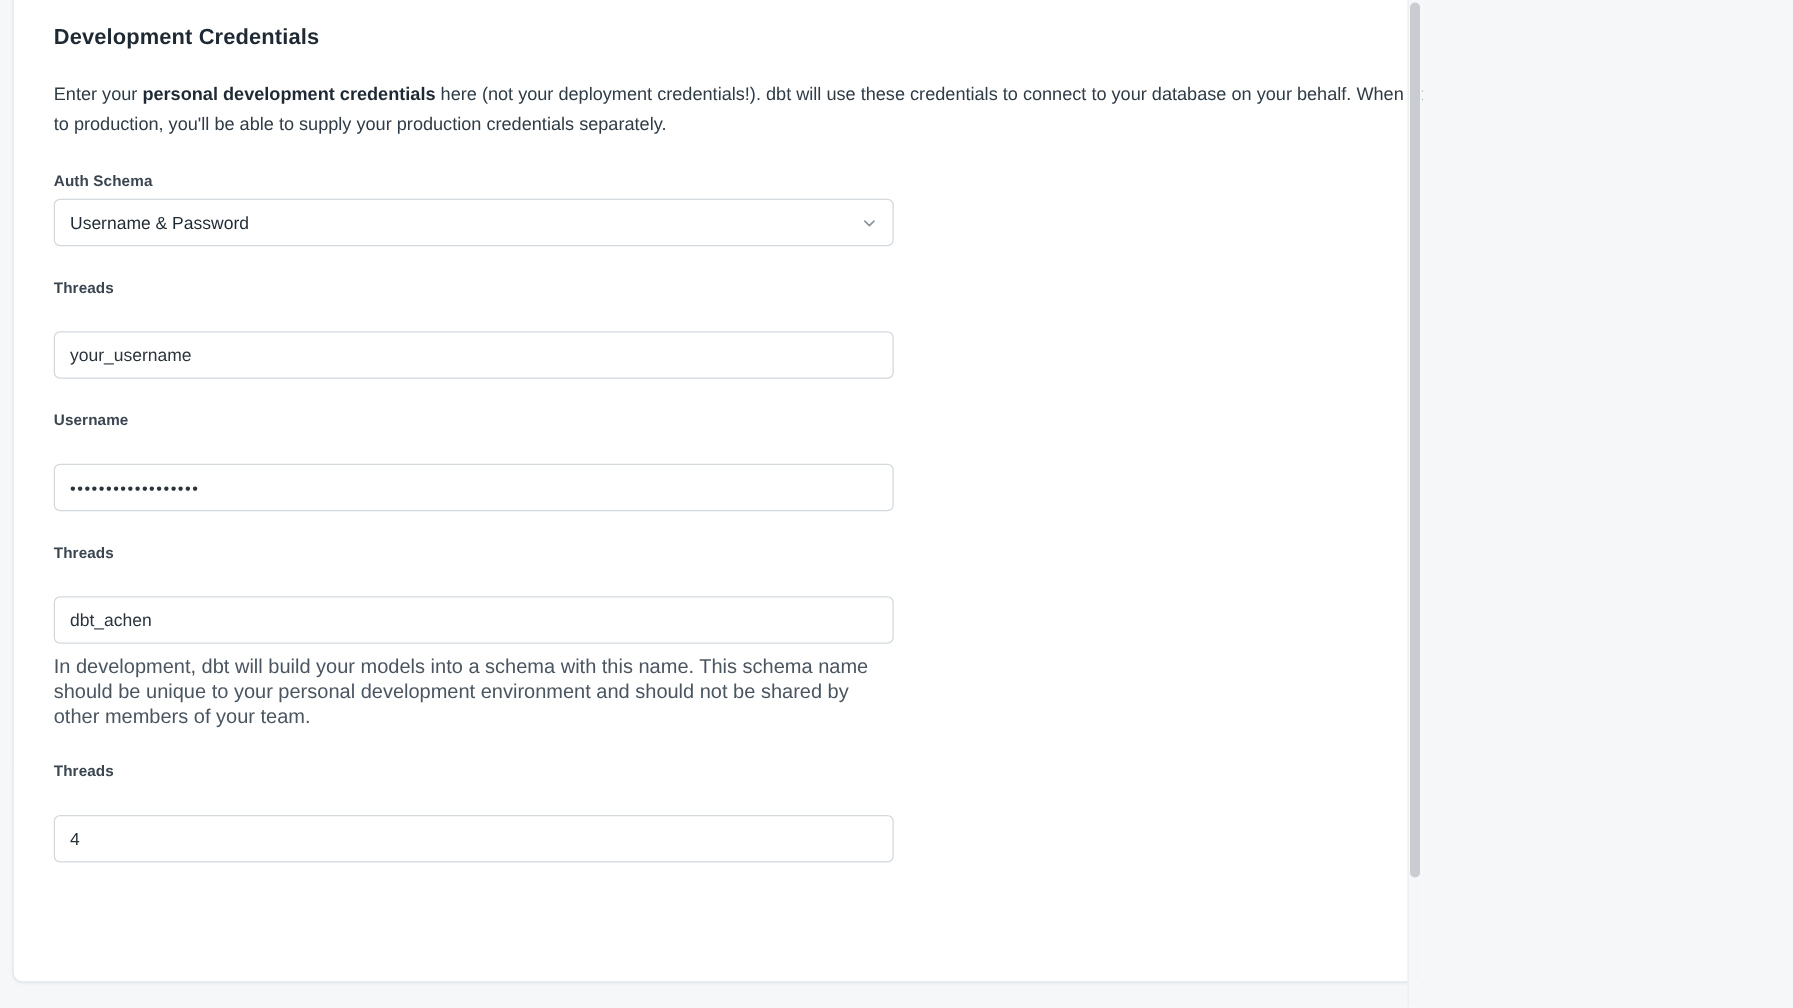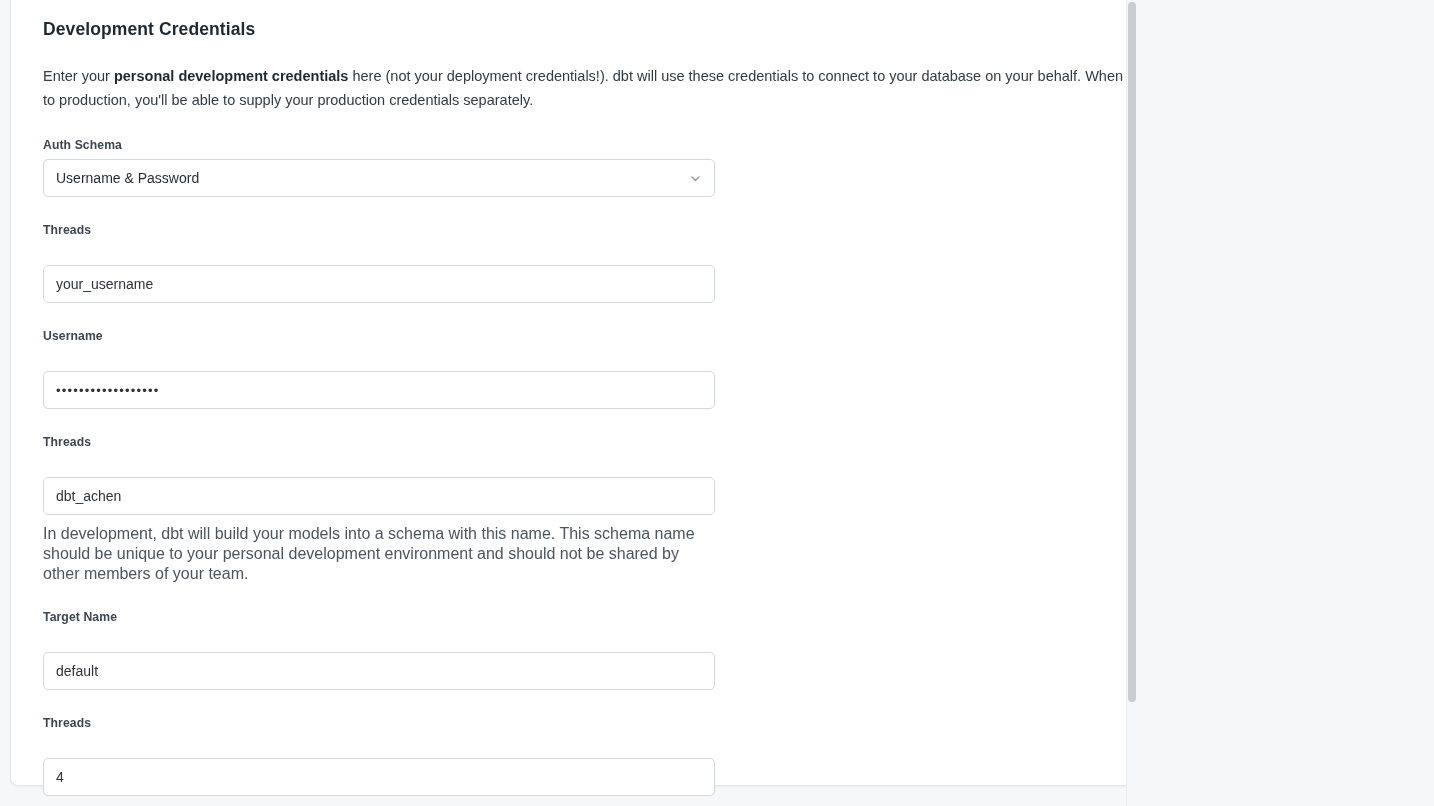--- a/index.html
+++ b/index.html
@@ -188,26 +188,20 @@
       </div>
 
       <div class="field-block">
         <div class="field-label">Threads</div>
         <div class="control input-text">
           <span class="value">dbt_achen</span>
         </div>
         <div class="help-text">In development, dbt will build your models into a schema with this name. This schema name should be unique to your personal development environment and should not be shared by other members of your team.</div>
       </div>
 
-      <div class="field-block">
-        <div class="field-label">Target Name</div>
-        <div class="control input-text">
-          <span class="value">default</span>
-        </div>
-      </div>
 
       <div class="field-block">
         <div class="field-label">Threads</div>
         <div class="control input-text">
           <span class="value">4</span>
         </div>
       </div>
 
     </div>
 

